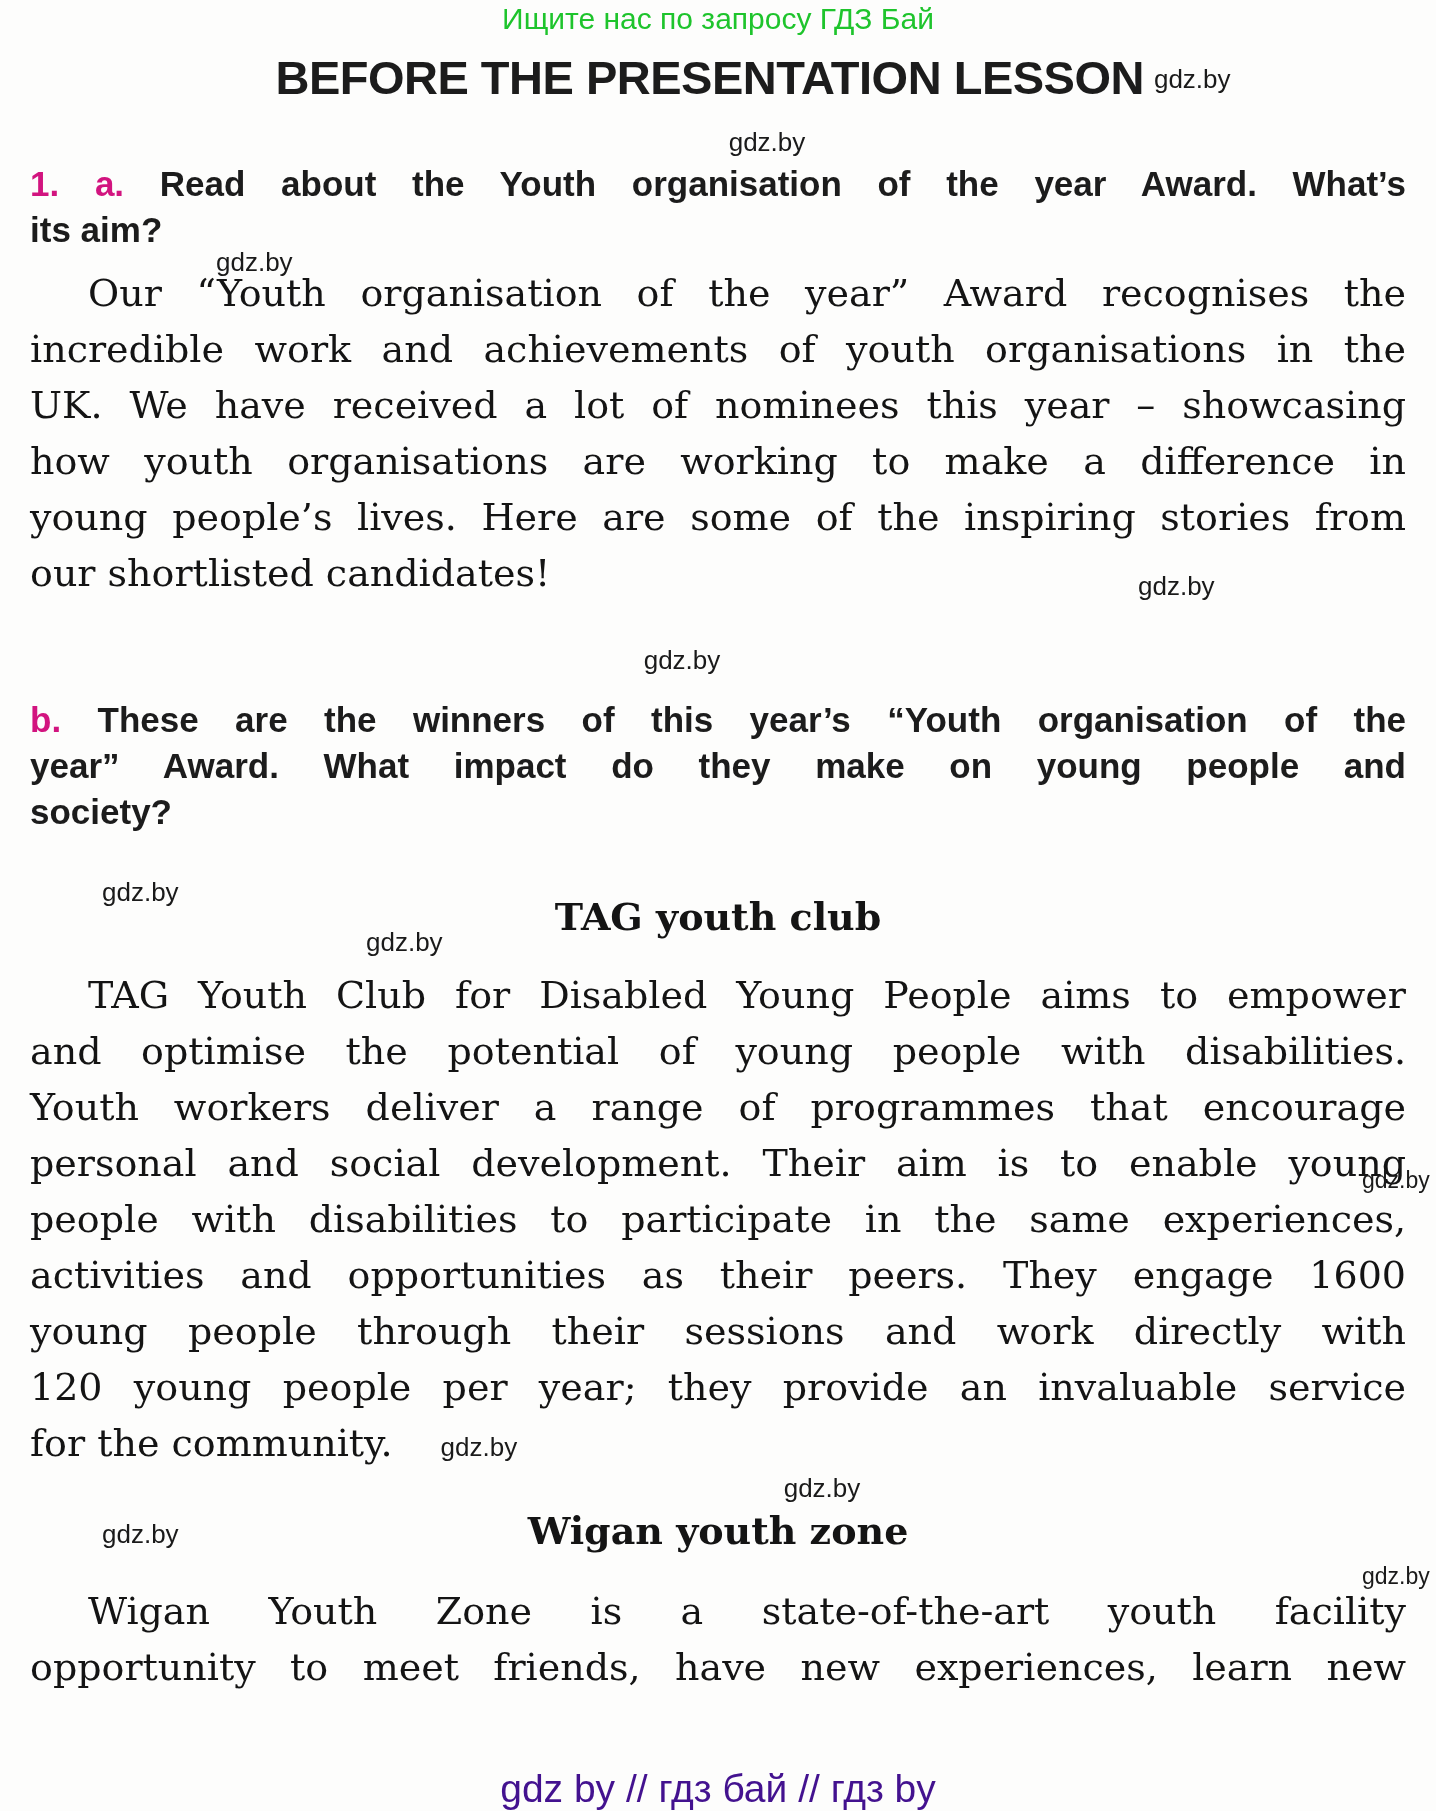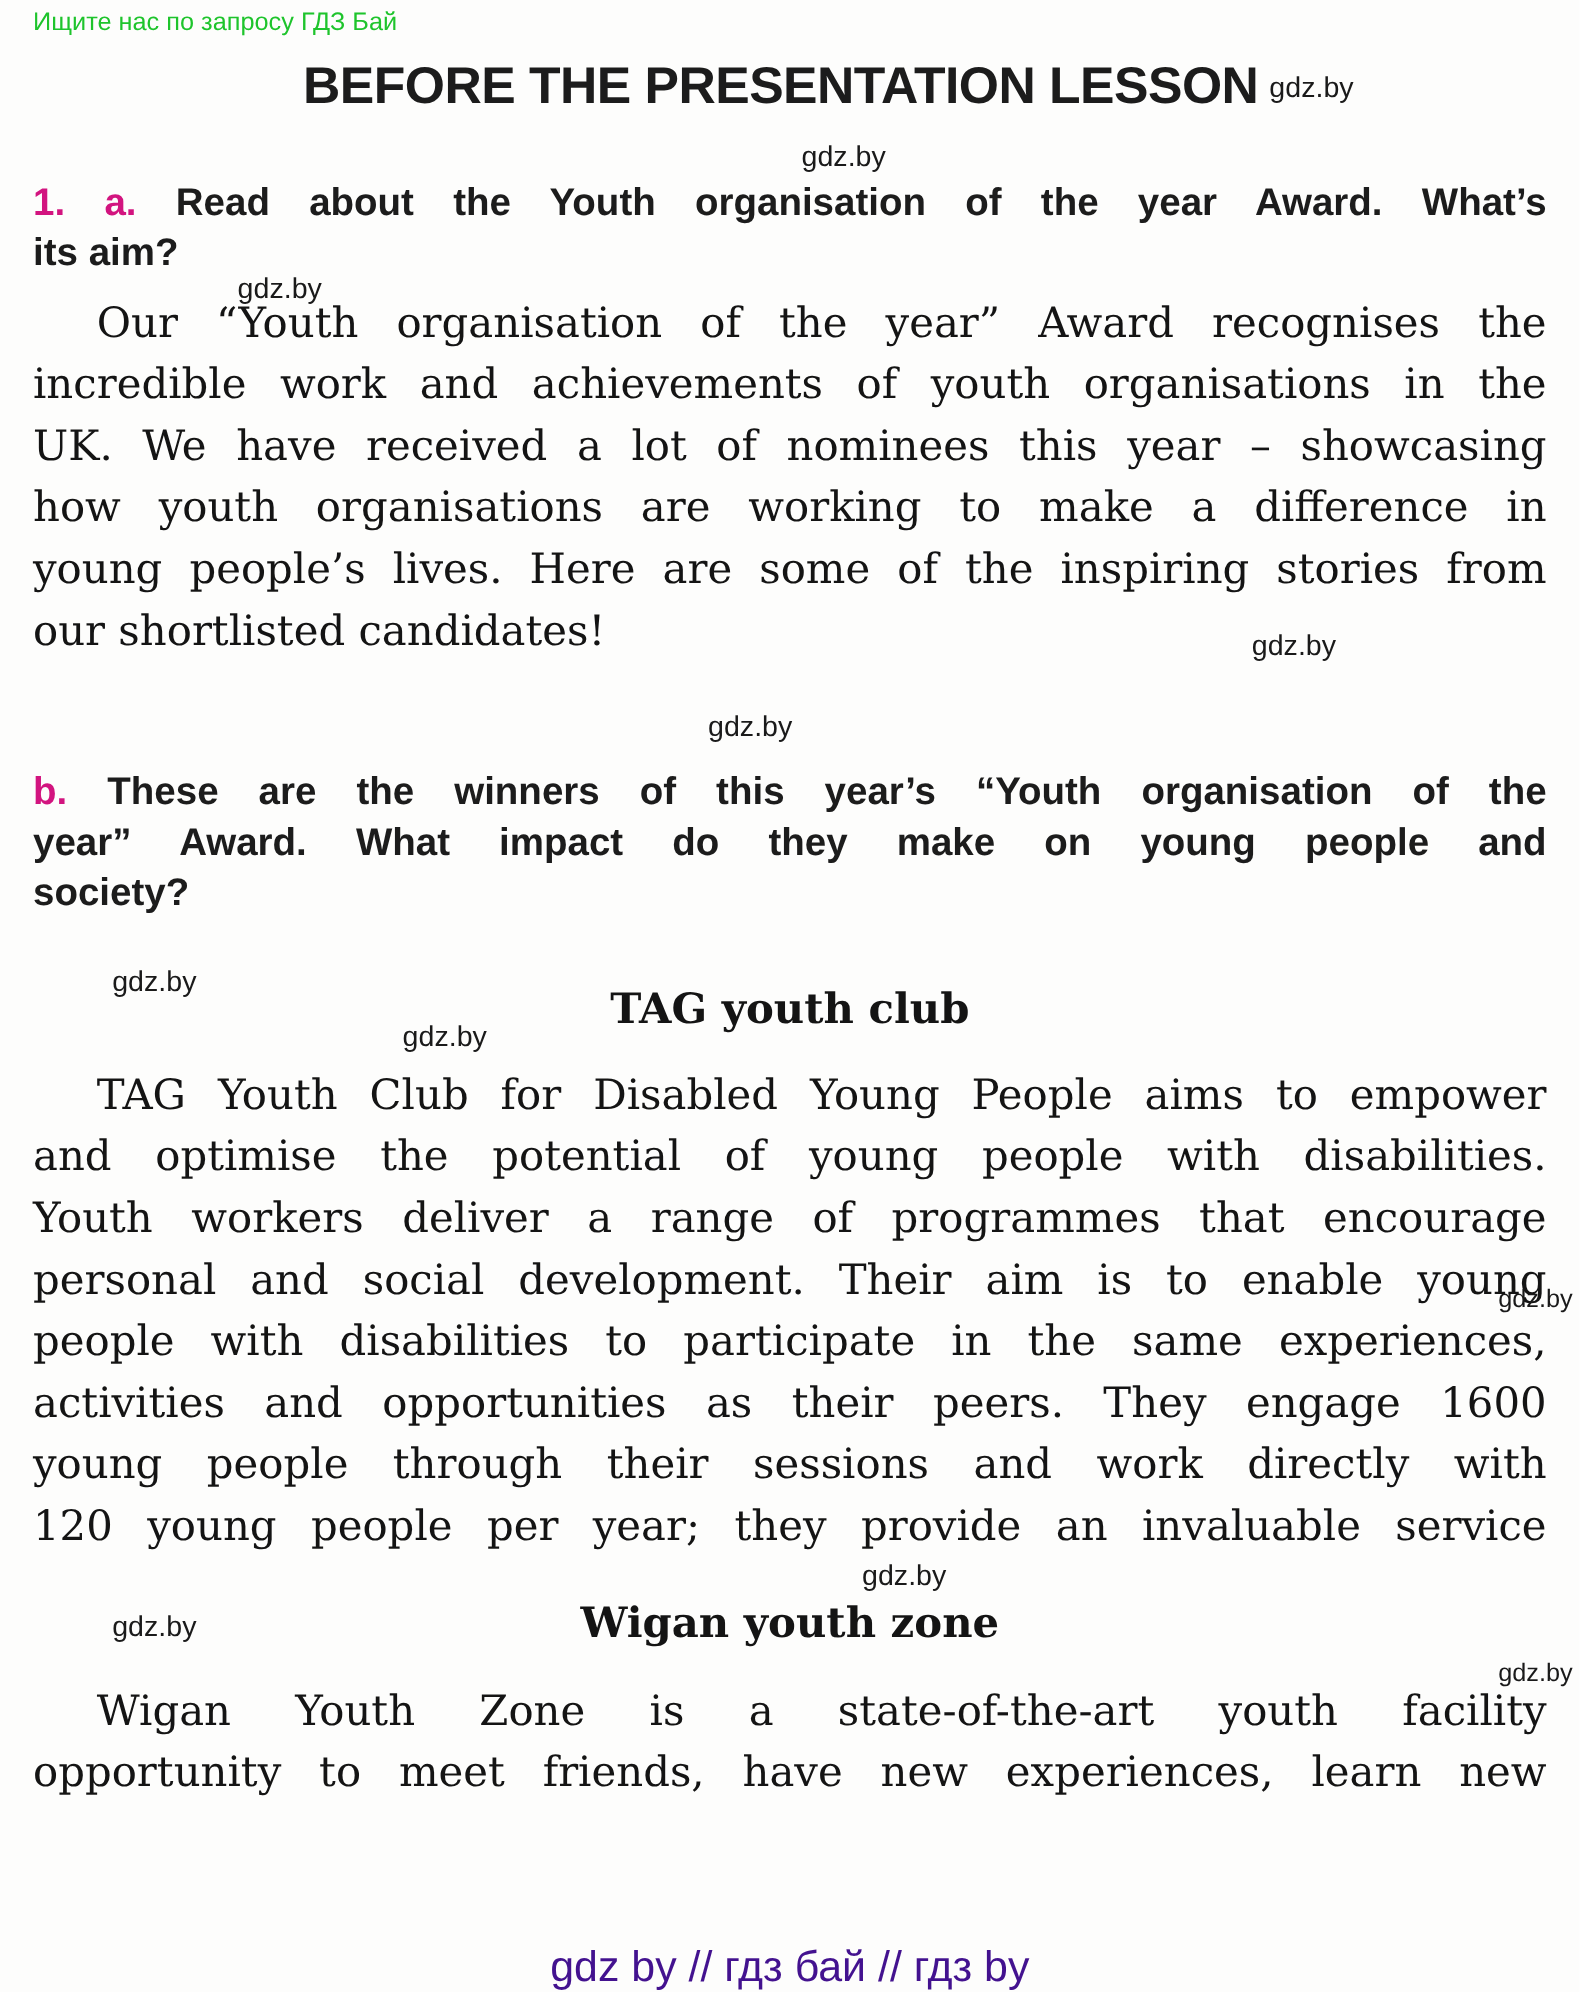--- a/index.html
+++ b/index.html
@@ -17,23 +17,23 @@
   .wm{
     font-family:"Liberation Sans", sans-serif;
     font-size:26px;line-height:30px;color:#1a1a1a;
   }
   .wm-sm{font-size:23px;line-height:26px;}
   .abs{position:absolute;}
   .center{text-align:center;}
   .rel{position:relative;}
   
   .top-banner{
-    text-align:left;
+    text-align:center;
     font-family:"Liberation Sans", sans-serif;
-    font-size:23px;line-height:30px;
+    font-size:30px;line-height:30px;
     font-weight:500;
   }
   
   .title-row{
     margin-top:18px;
     text-align:center;
     position:relative;left:35px;
     line-height:52px;
     white-space:nowrap;
   }
@@ -139,20 +139,21 @@
 
   <div class="para para-tag rel">
     <div class="jline indent">TAG Youth Club for Disabled Young People aims to empower</div>
     <div class="jline">and optimise the potential of young people with disabilities.</div>
     <div class="jline">Youth workers deliver a range of programmes that encourage</div>
     <div class="jline">personal and social development. Their aim is to enable young</div>
     <div class="jline">people with disabilities to participate in the same experiences,</div>
     <div class="jline">activities and opportunities as their peers. They engage 1600</div>
     <div class="jline">young people through their sessions and work directly with</div>
     <div class="jline">120 young people per year; they provide an invaluable service</div>
+    <div><span>for the community.</span><span class="wm wm-inline">gdz.by</span></div>
     <span class="wm wm-sm abs wm-tag-right">gdz.by</span>
   </div>
 
   <div class="wm center wm-center-3">gdz.by</div>
 
   <div class="head-block wigan-block rel">
     <h2 class="section-heading">Wigan youth zone</h2>
     <span class="wm abs wm-wigan-left">gdz.by</span>
     <span class="wm wm-sm abs wm-wigan-right">gdz.by</span>
   </div>

